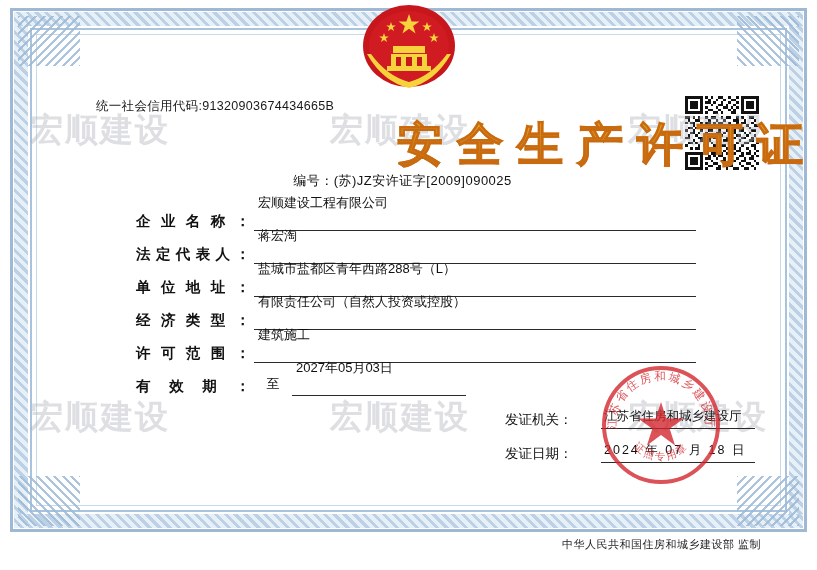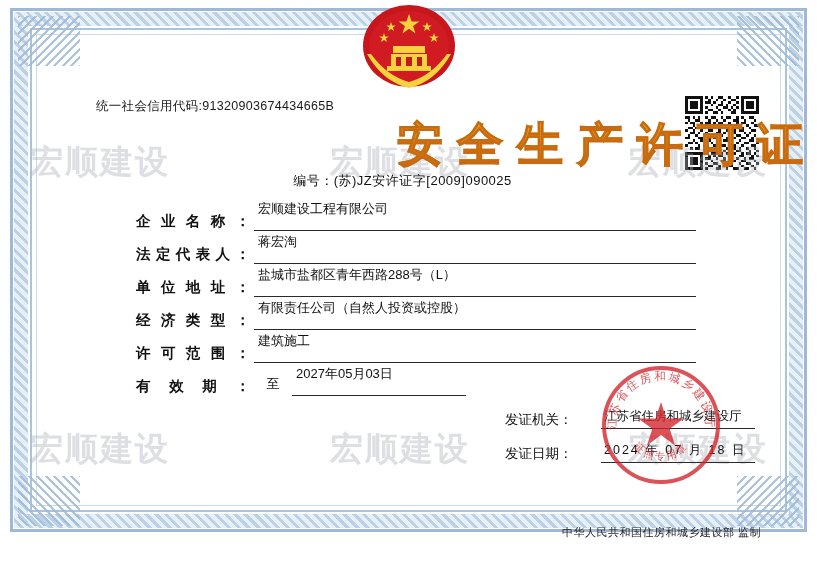--- a/index.html
+++ b/index.html
@@ -163,21 +163,21 @@
     padding-right: 4px;
     box-sizing: border-box;
     flex: 0 0 auto;
   }
   .field-label span { display: inline-block; }
   .field-value {
     flex: 1 1 auto;
     font-size: 13px;
     color: #111;
     border-bottom: 1px solid #2a2a2a;
-    padding: 0 0 12px 4px;
+    padding: 0 0 18px 4px;
     min-height: 17px;
     white-space: nowrap;
     overflow: hidden;
   }
   .valid-row .field-value.v-start {
     flex: 0 0 150px;
   }
   .valid-sep {
     flex: 0 0 38px;
     text-align: center;
@@ -240,38 +240,37 @@
     width: 126px;
     height: 126px;
     opacity: .78;
     pointer-events: none;
   }
 
   
   .footer {
     position: absolute;
     right: 56px;
-    bottom: 30px;
+    bottom: 18px;
     font-size: 11px;
     color: #222;
     letter-spacing: .5px;
   }
 
   
   .wm {
     position: absolute;
     font-family: "DejaVu Sans", sans-serif;
     font-size: 33px;
     font-weight: bold;
     color: rgba(170,175,185,0.40);
     letter-spacing: 2px;
     white-space: nowrap;
     pointer-events: none;
     user-select: none;
-    margin-top: 32px;
   }
   .wm1 { left: 30px;  top: 108px; }
   .wm2 { left: 330px; top: 108px; }
   .wm3 { left: 628px; top: 108px; }
   .wm4 { left: 30px;  top: 395px; }
   .wm5 { left: 330px; top: 395px; }
   .wm6 { left: 628px; top: 395px; }
 </style>
 </head>
 <body>

